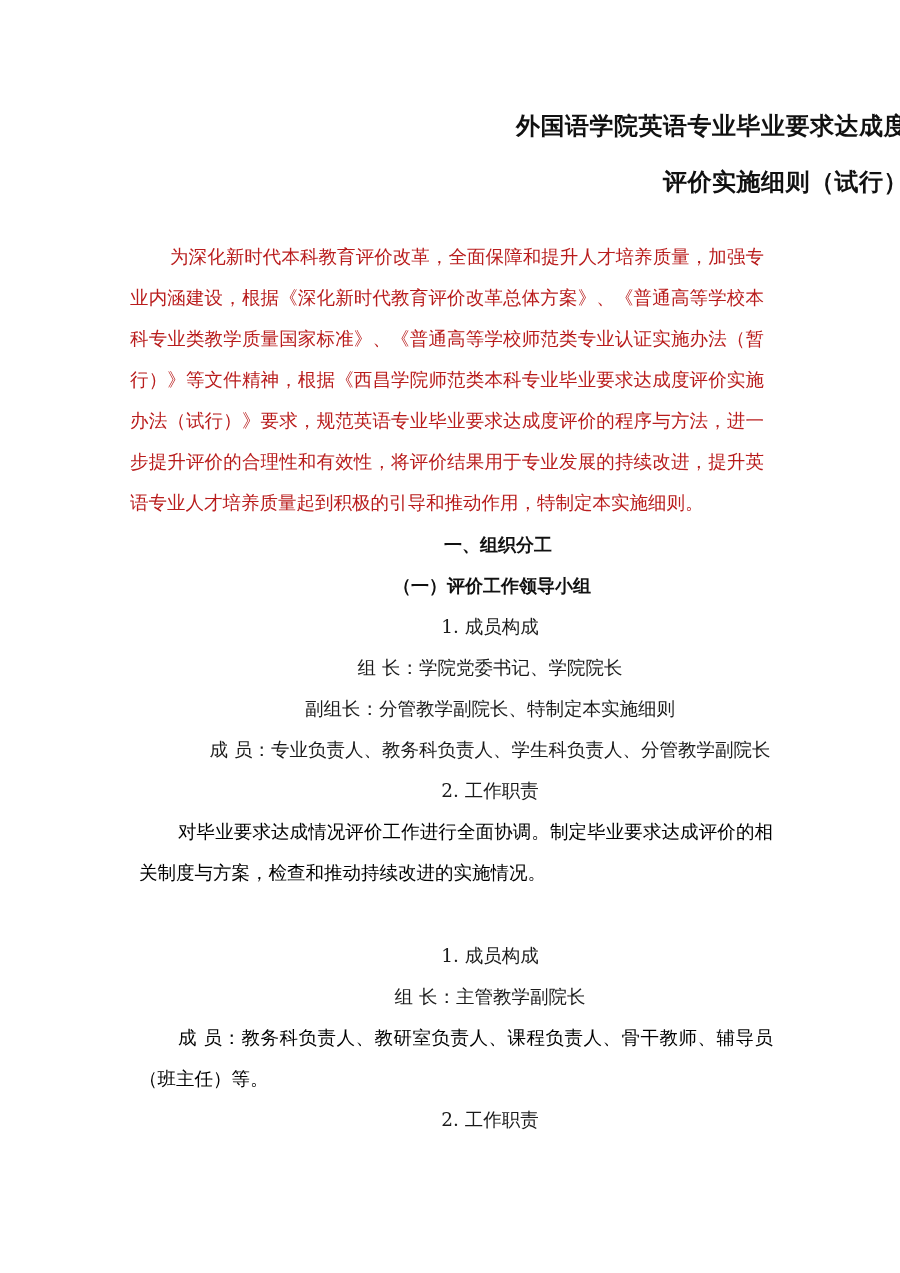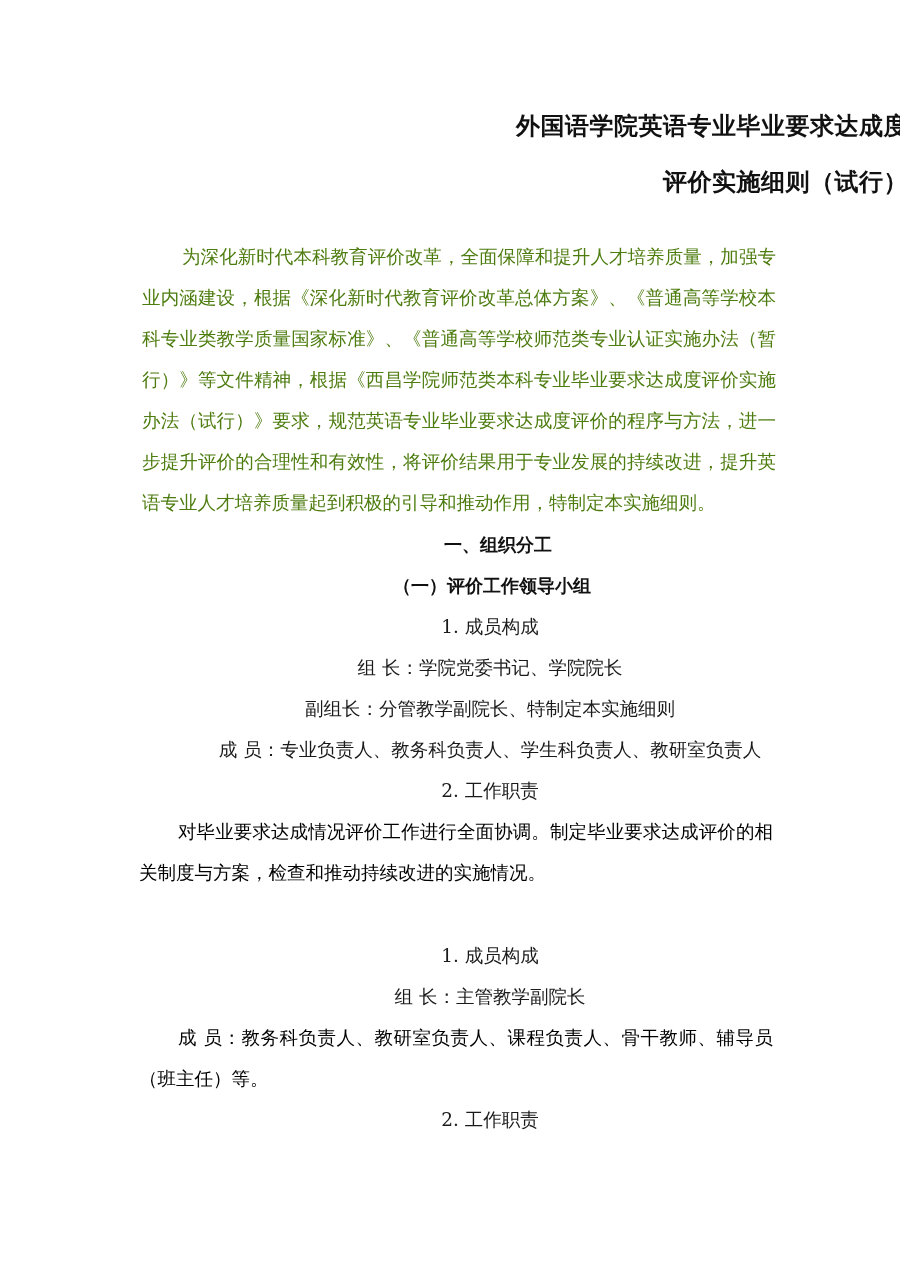--- a/index.html
+++ b/index.html
@@ -32,27 +32,27 @@
       font-size: 24px;
       letter-spacing: 0.5px;
       color: #111;
       margin-left: 8px;
     }
     .title.t1 { top: 110px; }
     .title.t2 { top: 166px; }
 
     .body-text {
       position: absolute;
-      left: 142px;
+      left: 130px;
       width: 634px;
       font-size: 18.5px;
       line-height: 41px;
       text-align: justify;
       text-align-last: left;
-      color: #4d7c0f;
+      color: #b91c1c;
     }
     .intro {
       top: 236px;
       text-indent: 40px;
     }
     .line {
       position: absolute;
       left: 139px;
       width: 640px;
       font-size: 18.5px;
@@ -90,21 +90,21 @@
 
   <div class="body-text intro">为深化新时代本科教育评价改革，全面保障和提升人才培养质量，加强专业内涵建设，根据《深化新时代教育评价改革总体方案》、《普通高等学校本科专业类教学质量国家标准》、《普通高等学校师范类专业认证实施办法（暂行）》等文件精神，根据《西昌学院师范类本科专业毕业要求达成度评价实施办法（试行）》要求，规范英语专业毕业要求达成度评价的程序与方法，进一步提升评价的合理性和有效性，将评价结果用于专业发展的持续改进，提升英语专业人才培养质量起到积极的引导和推动作用，特制定本实施细则。</div>
 
   <div class="line bold-head" style="top:524px; left:178px;">一、组织分工</div>
 
   <div class="line bold-head" style="top:565px; left:172px;">（一）评价工作领导小组</div>
 
   <div class="line indent" style="top:606px;">1. 成员构成</div>
   <div class="line indent" style="top:647px;">组 长：学院党委书记、学院院长</div>
   <div class="line indent" style="top:688px;">副组长：分管教学副院长、特制定本实施细则</div>
-  <div class="line indent" style="top:729px;">成 员：专业负责人、教务科负责人、学生科负责人、教研室负责人</div>
+  <div class="line indent" style="top:729px;">成 员：专业负责人、教务科负责人、学生科负责人、分管教学副院长</div>
 
   <div class="line indent" style="top:770px;">2. 工作职责</div>
   <div class="para" style="top:811px;">对毕业要求达成情况评价工作进行全面协调。制定毕业要求达成评价的相关制度与方案，检查和推动持续改进的实施情况。</div>
 
 
   <div class="line indent" style="top:935px;">1. 成员构成</div>
   <div class="line indent" style="top:976px;">组 长：主管教学副院长</div>
   <div class="para" style="top:1017px;">成 员：教务科负责人、教研室负责人、课程负责人、骨干教师、辅导员（班主任）等。</div>
 
   <div class="line indent" style="top:1099px;">2. 工作职责</div>

